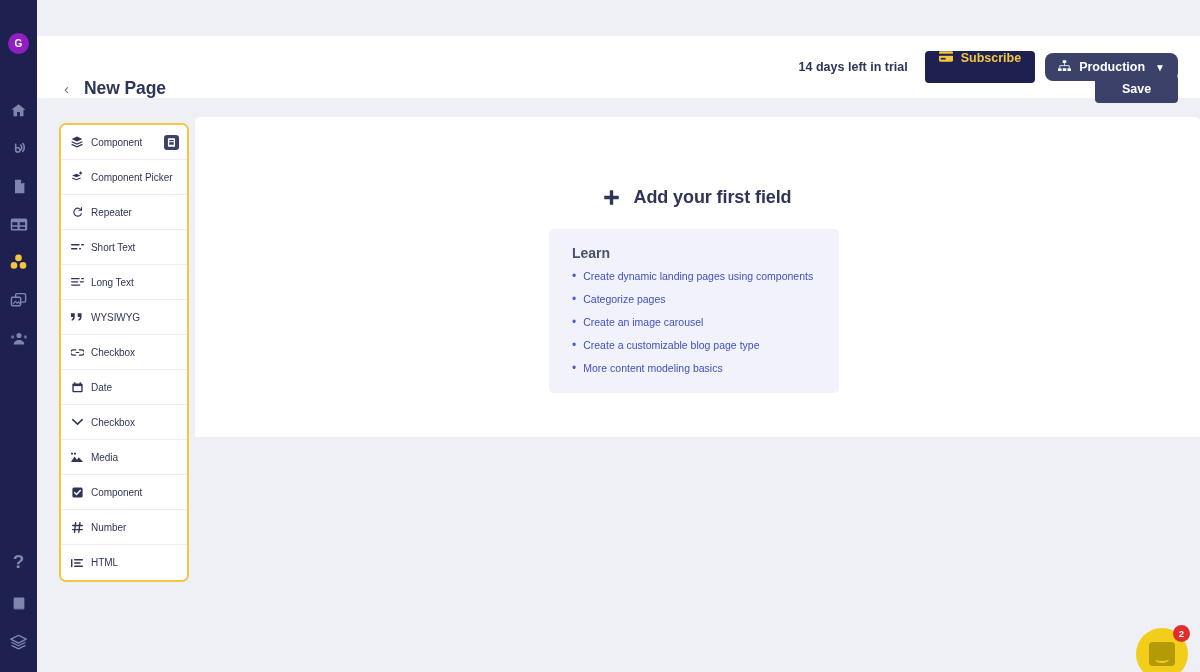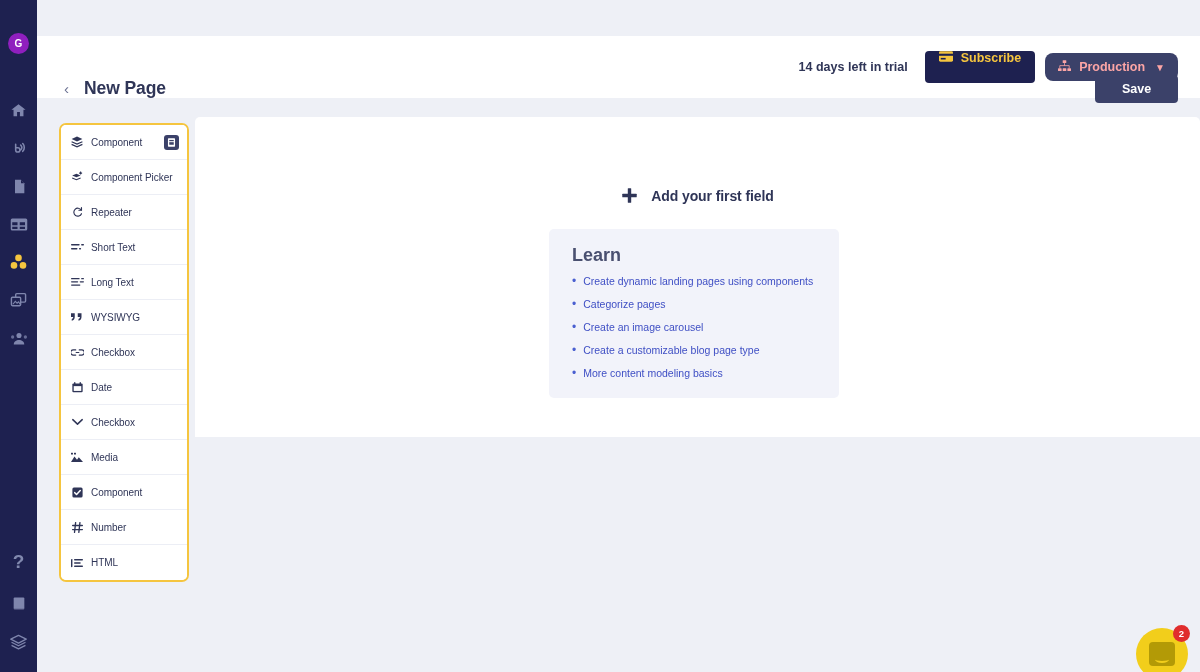--- a/index.html
+++ b/index.html
@@ -93,21 +93,21 @@
     font-weight: bold;
     font-family: "Liberation Sans", sans-serif;
     display: flex;
     align-items: flex-start;
     gap: 8px;
     cursor: pointer;
     margin-right: 10px;
   }
   .btn-production {
     background: #3b4169;
-    color: #fca5a5;
+    color: #ffffff;
     border: none;
     border-radius: 8px;
     height: 28px;
     padding: 0 13px;
     font-size: 12.5px;
     font-weight: bold;
     font-family: "Liberation Sans", sans-serif;
     display: flex;
     align-items: center;
     gap: 8px;
@@ -218,36 +218,36 @@
     gap: 13px;
     margin-top: 70px;
     cursor: pointer;
   }
   .plus-icon {
     color: #2f3557;
     width: 17px; height: 17px;
     display: flex; align-items: center; justify-content: center;
   }
   .add-field-text {
-    font-size: 14px;
+    font-size: 18px;
     font-weight: bold;
     color: #2f3557;
     letter-spacing: -0.1px;
   }
 
   .learn-card {
     position: absolute;
     left: 354px; top: 112px;
     width: 290px;
     background: #f2f3fa;
     border-radius: 5px;
     padding: 16px 21px 18px 23px;
   }
   .learn-title {
-    font-size: 18px;
+    font-size: 14px;
     font-weight: bold;
     color: #4a5070;
     margin-bottom: 9px;
   }
   .learn-list { list-style: none; }
   .learn-item {
     display: flex;
     align-items: flex-start;
     margin-bottom: 10px;
   }

